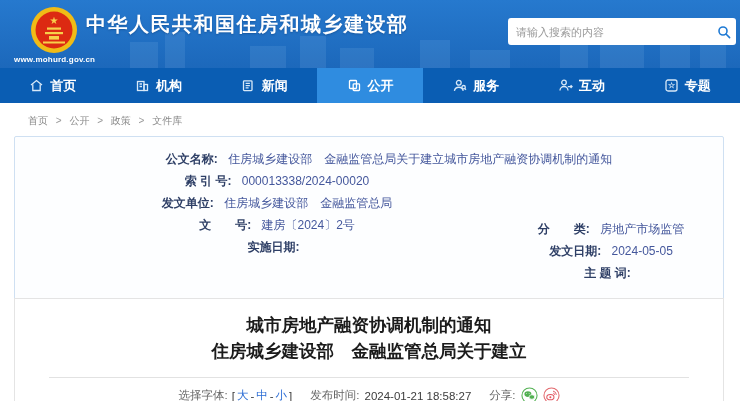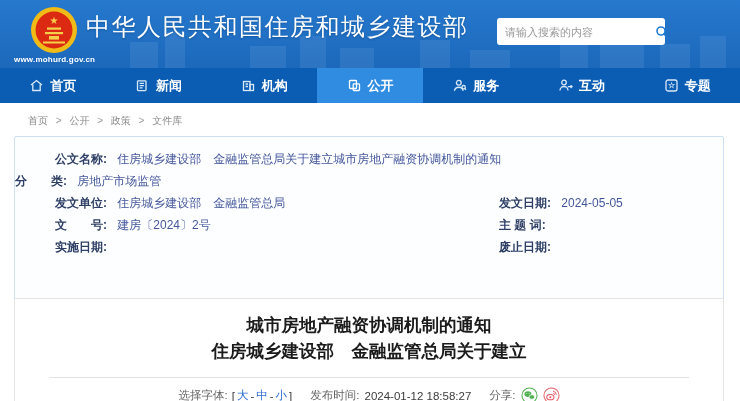--- a/index.html
+++ b/index.html
@@ -6,24 +6,24 @@
     font-family:"Liberation Sans", sans-serif; background:#fff; position:relative; }
 
   
   .header { position:absolute; left:0; top:0; width:740px; height:68px;
     background:linear-gradient(180deg,#2679ce 0%,#1c68bb 100%); }
   .cityscape { position:absolute; left:0; bottom:0; pointer-events:none; }
   .emblem { position:absolute; left:30px; top:5px; width:48px; height:50px; }
   .site-url { position:absolute; left:14px; top:55px; width:80px; text-align:center;
     color:#fff; font-size:8px; font-weight:bold; letter-spacing:.2px; }
   .title-block { position:absolute; left:86px; top:11px; }
-  .site-title { font-size:24px; font-weight:normal; color:#fff; letter-spacing:1.5px;
+  .site-title { font-size:20px; font-weight:bold; color:#fff; letter-spacing:1.5px;
     text-shadow:0 1px 2px rgba(0,40,90,.35); white-space:nowrap; }
   .site-subtitle { font-size:8.6px; color:#ddeefc; margin-top:4px; letter-spacing:.1px; }
-  .search-box { position:absolute; left:497px; top:18px; width:168px; height:27px;
+  .search-box { position:absolute; left:508px; top:18px; width:228px; height:27px;
     background:#fff; border-radius:3px; display:flex; align-items:center; }
   .search-box input { border:none; outline:none; flex:1; font-size:11px; padding:0 8px;
     color:#333; background:transparent; font-family:inherit; }
   .search-box input::placeholder { color:#999; }
   .search-btn { width:24px; height:27px; display:flex; align-items:center; justify-content:center;
     cursor:pointer; background:none; border:none; padding:0; }
 
   
   .nav { position:absolute; left:0; top:68px; width:740px; height:35px;
     background:#0a5db3; display:flex; }
@@ -33,26 +33,26 @@
   .nav-icon { display:flex; align-items:center; }
 
   
   .breadcrumb { position:absolute; left:28px; top:114px; font-size:10px; color:#8a8a8a; }
   .breadcrumb .crumb { cursor:pointer; }
   .breadcrumb .sep { margin:0 5px; color:#9a9a9a; }
 
   
   .meta-box { position:absolute; left:14px; top:136px; width:710px; height:164px;
     box-sizing:border-box; border:1px solid #cfe0f2; background:#fdfeff; border-radius:2px;
-    padding-top:11px; }
+    padding-top:11px;text-align:center; }
   .meta-row { display:grid; grid-template-columns:1fr 224px; height:22px; line-height:22px;
     font-size:12px; white-space:nowrap; }
   .meta-row.full { grid-template-columns:1fr; }
   .meta-cell-left { padding-left:40px; }
-  .meta-cell-right { padding-left:0; }
+  .meta-cell-right { padding-left:0;margin-top:48px; }
   .meta-label { color:#2e3f66; font-weight:bold; margin-right:7px; }
   .meta-value { color:#44579c; }
 
   
   .article-box { position:absolute; left:14px; top:298px; width:710px; height:160px;
     box-sizing:border-box; border:1px solid #e4e4e4; background:#fff; }
   .article-title { text-align:center; font-size:17.5px; font-weight:bold; color:#1b1b1b;
     line-height:26px; margin-top:13px; }
   .article-divider { border:none; border-top:1px solid #e2e2e2; margin:13px 34px 0 34px; }
   .toolbar { display:flex; align-items:center; justify-content:center; margin-top:9px;
@@ -115,35 +115,35 @@
       <svg width="15" height="15" viewBox="0 0 15 15" fill="none" stroke="#d7e8f8" stroke-width="1.3">
         <path d="M2 7 L7.5 2.5 L13 7"></path>
           <path d="M3.8 6.3 V12.5 H11.2 V6.3"></path>
         </svg>
     </span>
     <span>首页</span>
   </div>
   <div class="nav-item">
     <span class="nav-icon">
       <svg width="15" height="15" viewBox="0 0 15 15" fill="none" stroke="#d7e8f8" stroke-width="1.3">
-        <rect x="2.5" y="2.8" width="8.5" height="9.8" rx="0.8"></rect>
-        <path d="M4.6 5.4h4.3 M4.6 7.6h4.3 M4.6 9.8h3"></path>
-        </svg>
-    </span>
-    <span>新闻</span>
-  </div>
-  <div class="nav-item">
-    <span class="nav-icon">
-      <svg width="15" height="15" viewBox="0 0 15 15" fill="none" stroke="#d7e8f8" stroke-width="1.3">
         <rect x="2.5" y="3.5" width="6.5" height="9"></rect>
           <rect x="9" y="6.5" width="3.5" height="6"></rect>
         <path d="M4.5 6h2.5 M4.5 8.5h2.5"></path>
         </svg>
     </span>
     <span>机构</span>
+  </div>
+  <div class="nav-item">
+    <span class="nav-icon">
+      <svg width="15" height="15" viewBox="0 0 15 15" fill="none" stroke="#d7e8f8" stroke-width="1.3">
+        <rect x="2.5" y="2.8" width="8.5" height="9.8" rx="0.8"></rect>
+        <path d="M4.6 5.4h4.3 M4.6 7.6h4.3 M4.6 9.8h3"></path>
+        </svg>
+    </span>
+    <span>新闻</span>
   </div>
   <div class="nav-item active">
     <span class="nav-icon">
       <svg width="15" height="15" viewBox="0 0 15 15" fill="none" stroke="#ffffff" stroke-width="1.3">
         <rect x="2.5" y="2.5" width="7" height="8" rx="0.8"></rect>
         <rect x="6.2" y="5.8" width="6.3" height="6.7" rx="0.8"></rect>
         </svg>
     </span>
     <span>公开</span>
   </div>
@@ -190,20 +190,24 @@
 </div>
 
 <div class="meta-box">
   <div class="meta-row full">
     <div class="meta-cell-left">
       <span class="meta-label">公文名称:</span>
       <span class="meta-value">住房城乡建设部　金融监管总局关于建立城市房地产融资协调机制的通知</span>
     </div>
   </div>
   <div class="meta-row">
+    <div class="meta-cell-left">
+      <span class="meta-label">索 引 号:</span>
+      <span class="meta-value">000013338/2024-00020</span>
+    </div>
     <div class="meta-cell-right">
       <span class="meta-label">分　　类:</span>
       <span class="meta-value">房地产市场监管</span>
     </div>
   </div>
   <div class="meta-row">
     <div class="meta-cell-left">
       <span class="meta-label">发文单位:</span>
       <span class="meta-value">住房城乡建设部　金融监管总局</span>
     </div>
@@ -218,24 +222,20 @@
       <span class="meta-value">建房〔2024〕2号</span>
     </div>
     <div class="meta-cell-right">
       <span class="meta-label">主 题 词:</span>
       <span class="meta-value"></span>
     </div>
   </div>
   <div class="meta-row">
     <div class="meta-cell-left">
       <span class="meta-label">实施日期:</span>
-      <span class="meta-value"></span>
-    </div>
-    <div class="meta-cell-right">
-      <span class="meta-label">废止日期:</span>
       <span class="meta-value"></span>
     </div>
   </div>
 </div>
 
 <div class="article-box">
   <div class="article-title">
     <div>城市房地产融资协调机制的通知</div>
     <div>住房城乡建设部　金融监管总局关于建立</div>
   </div>
@@ -243,21 +243,21 @@
   <div class="toolbar">
     <span>选择字体:</span>
     <span class="dark" style="margin-left:4px;">[</span>
     <span class="font-link">大</span>
     <span class="dark">-</span>
     <span class="font-link">中</span>
     <span class="dark">-</span>
     <span class="font-link">小</span>
     <span class="dark">]</span>
     <span class="grp">发布时间:</span>
-    <span class="time">2024-01-12 18:58:27</span>
+    <span class="time">2024-01-21 18:58:27</span>
     <span class="grp">分享:</span>
     <span class="share-icon">
       <svg width="17" height="17" viewBox="0 0 18 18">
         <circle cx="9" cy="9" r="8" fill="#fff" stroke="#52b152" stroke-width="1.1"></circle>
         <ellipse cx="7.3" cy="7.5" rx="3.7" ry="3" fill="#52b152"></ellipse>
         <ellipse cx="11.5" cy="10.6" rx="3" ry="2.4" fill="#52b152" stroke="#fff" stroke-width="0.8"></ellipse>
         <circle cx="6" cy="6.8" r="0.5" fill="#fff"></circle>
           <circle cx="8.6" cy="6.8" r="0.5" fill="#fff"></circle>
       </svg>
     </span>

